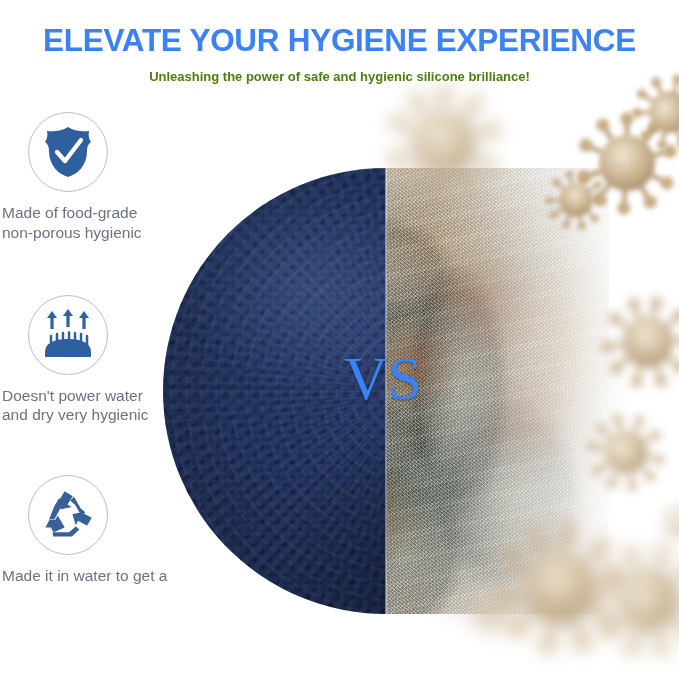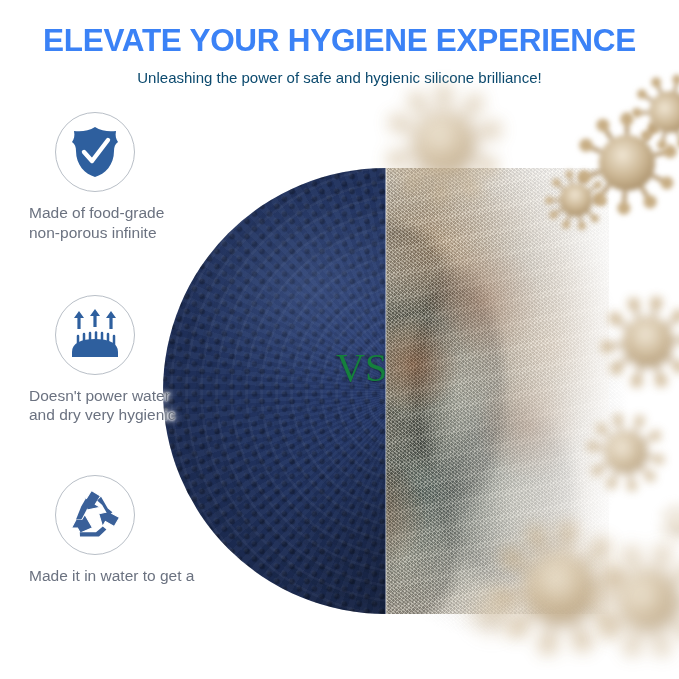--- a/index.html
+++ b/index.html
@@ -17,30 +17,30 @@
     font-size:31.5px;
     font-weight:bold;
     letter-spacing:-0.3px;
     color:#3b82f6;
     line-height:1;
     padding-top:25px;
     white-space:nowrap;
     transform:scaleX(1.0);
   }
   #subtitle {
-    font-size:15px;
-    font-weight:400;
-    color:#0c4a6e;
+    font-size:13px;
+    font-weight:700;
+    color:#4d7c0f;
     line-height:1;
     padding-top:13px;
     white-space:nowrap;
   }
 
   
-  #features { position:absolute; left:0; top:112px; width:195px;padding-left:27px; }
+  #features { position:absolute; left:0; top:112px; width:195px; }
   .feature { position:relative; }
   .feature-icon {
     width:80px; height:80px;
     border-radius:50%;
     border:1.2px solid #b9bfc7;
     background:#ffffff;
     margin-left:28px;
     display:flex; align-items:center; justify-content:center;
     position:relative; z-index:4;
   }
@@ -188,26 +188,26 @@
       repeating-linear-gradient(-40deg, rgba(255,250,240,0.18) 0 0.9px, rgba(0,0,0,0.08) 0.9px 3.0px);
     opacity:0.8;
   }
 
   
   #viruses { position:absolute; left:0; top:0; width:679px; height:679px; z-index:3; pointer-events:none; }
 
   
   #vs {
     position:absolute;
-    left:336px; top:348px;
+    left:344px; top:348px;
     z-index:6;
     font-family:"Liberation Serif", serif;
-    font-size:40px;
+    font-size:61px;
     font-weight:400;
-    color:#15803d;
+    color:#3b82f6;
     letter-spacing:0px;
     line-height:1;
     text-shadow:0 1px 2px rgba(0,0,0,0.35);
   }
 </style>
 </head>
 <body>
 
 <div id="header">
   <div id="title">ELEVATE YOUR HYGIENE EXPERIENCE</div>
@@ -331,21 +331,21 @@
     <div class="feature-icon">
       <svg width="52" height="54" viewBox="0 0 52 54">
         <path d="M26 2 C20 6 12 7 5 6 C6 11 5 14 3 17 C6 19 7 22 7 26
                  C7 40 16 49 26 52 C36 49 45 40 45 26 C45 22 46 19 49 17
                  C47 14 46 11 47 6 C40 7 32 6 26 2 Z" fill="#2e5f9e"></path>
         <path d="M15 27 L23 36 L39 15" fill="none" stroke="#ffffff" stroke-width="4.4" stroke-linecap="round" stroke-linejoin="round"></path>
       </svg>
     </div>
     <div class="feature-text">
       <div>Made of food-grade</div>
-      <div>non-porous infinite</div>
+      <div>non-porous hygienic</div>
     </div>
   </div>
 
   <div class="feature" id="feature-1">
     <div class="feature-icon">
       <svg width="54" height="52" viewBox="0 0 54 52">
         <g fill="#2e5f9e">
           <path d="M11 2 L16 9 L12.6 9 L12.6 20 L9.4 20 L9.4 9 L6 9 Z"></path>
           <path d="M27 0 L32 7 L28.6 7 L28.6 18 L25.4 18 L25.4 7 L22 7 Z"></path>
           <path d="M43 2 L48 9 L44.6 9 L44.6 20 L41.4 20 L41.4 9 L38 9 Z"></path>

